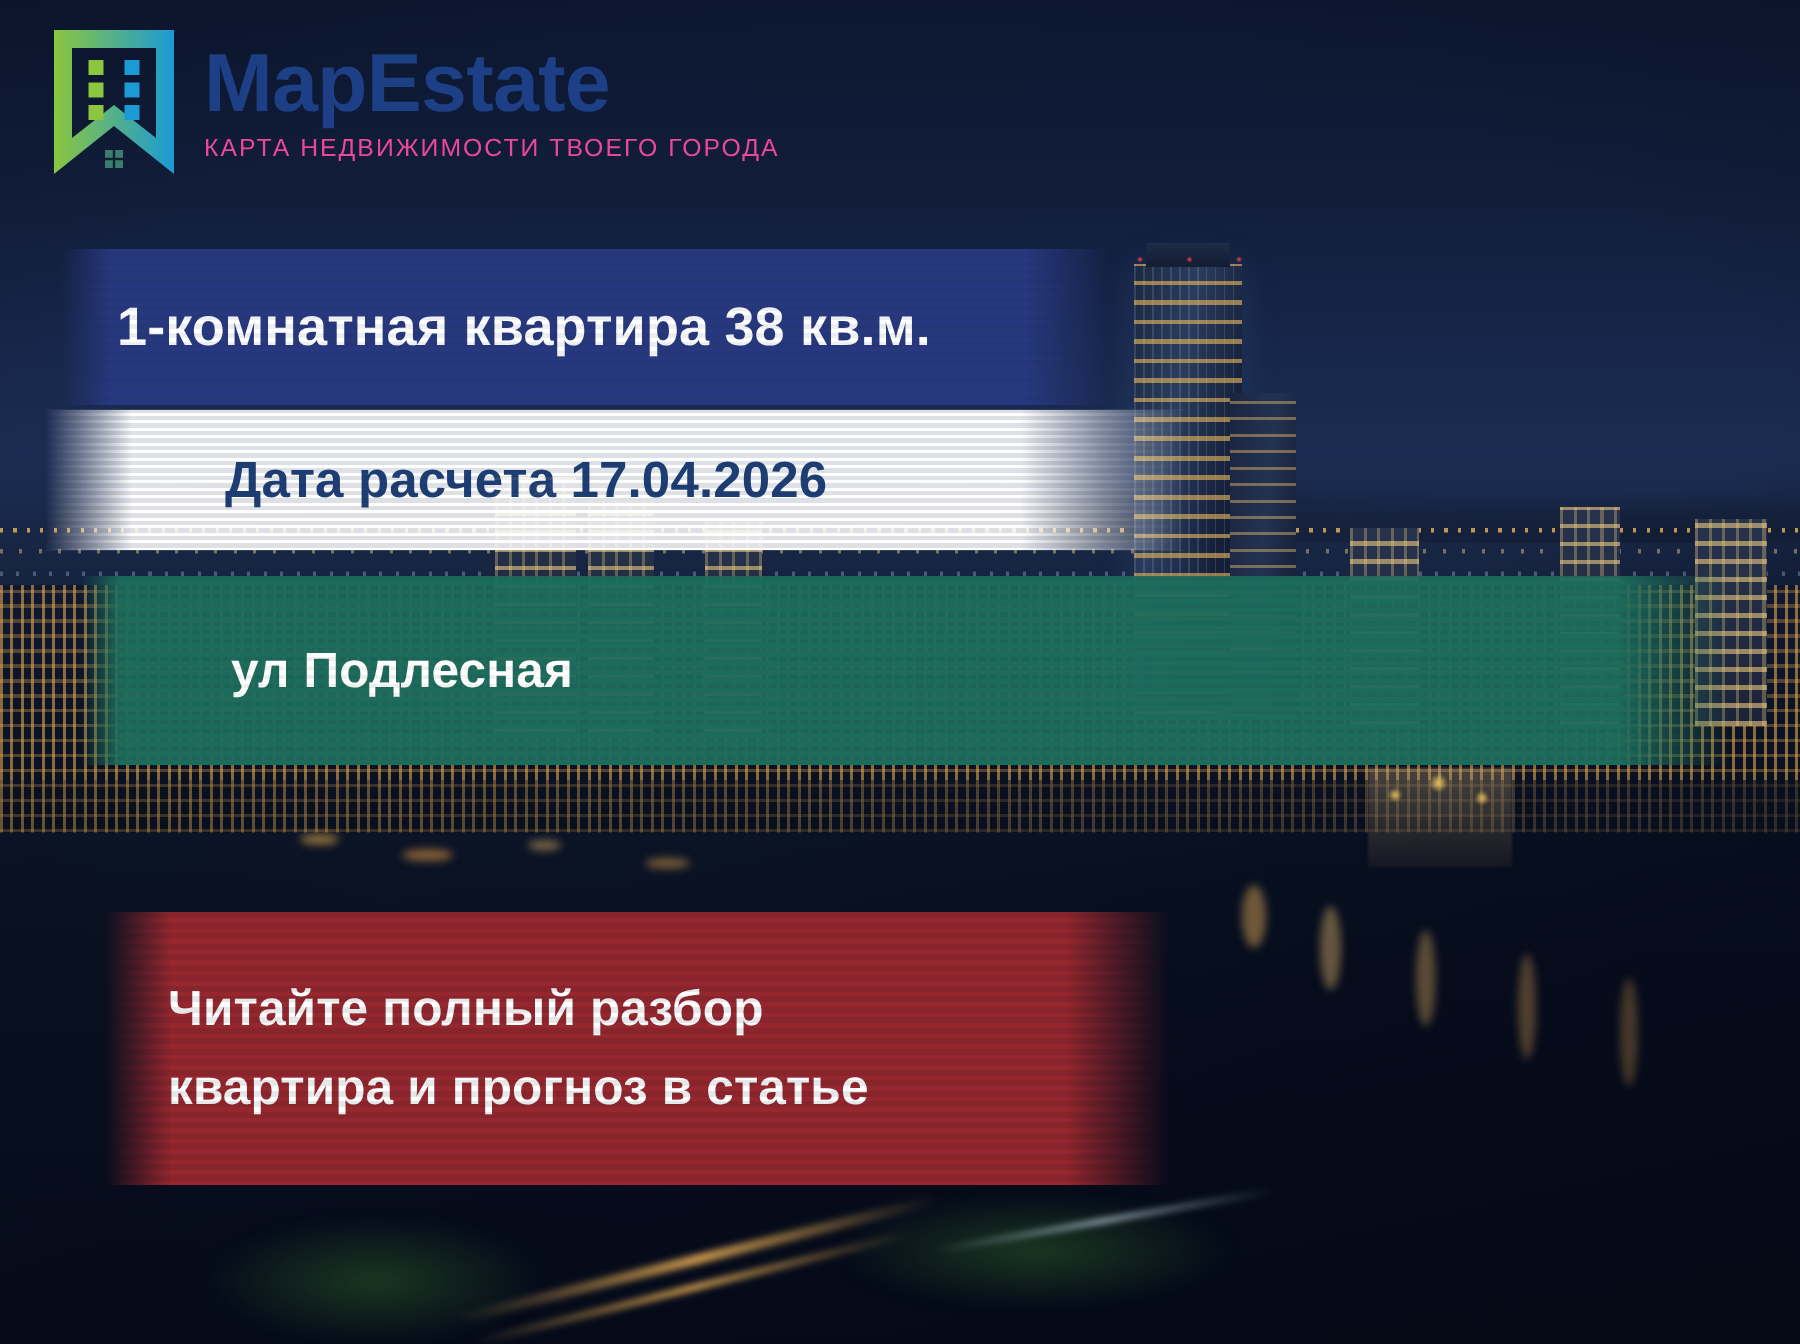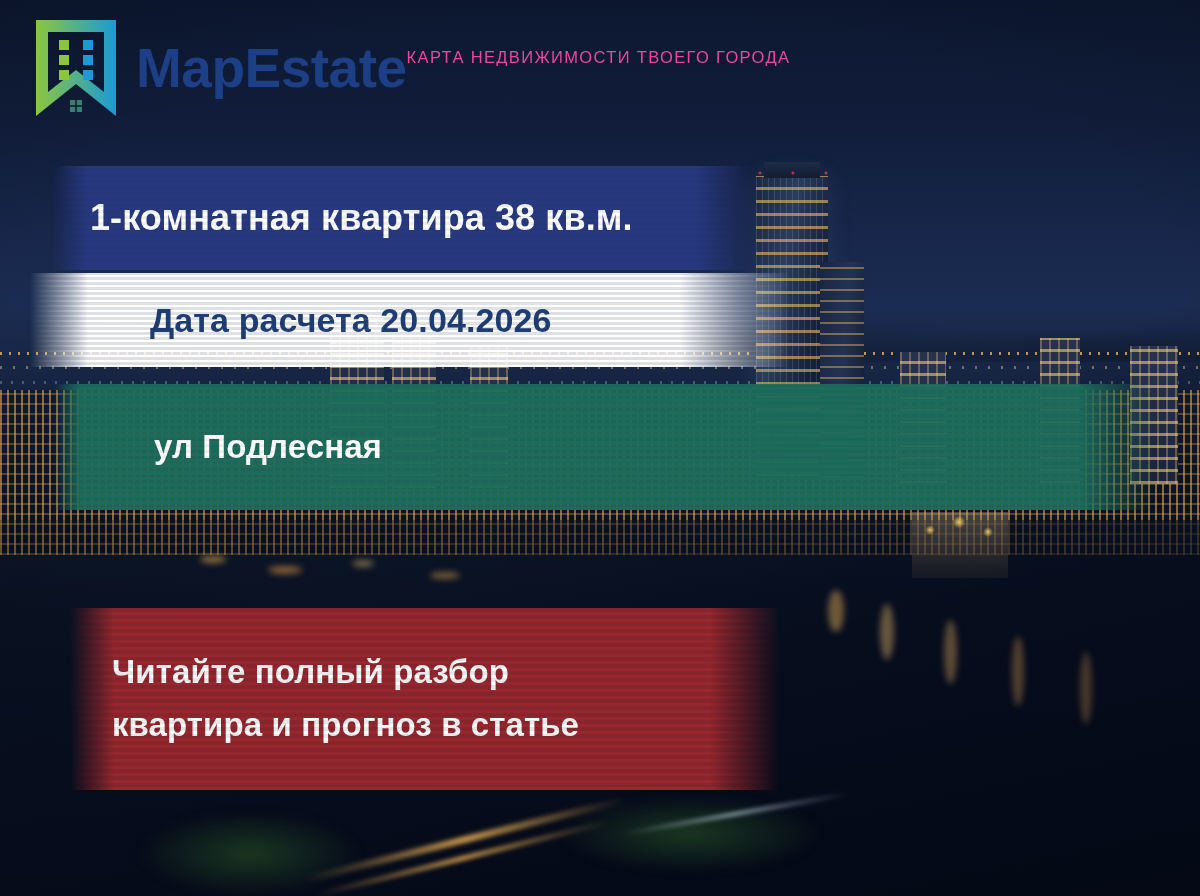--- a/index.html
+++ b/index.html
@@ -212,21 +212,21 @@
   }
   .band-text {
     color:#ffffff;
     font-weight:700;
     letter-spacing:.1px;
     white-space:nowrap;
   }
 
   
   #band-room {
-    left:52px; top:166px;
+    left:40px; top:166px;
     width:700px; height:104px;
     background:#27387e;
     padding-left:38px;
     -webkit-mask-image:
       linear-gradient(90deg, rgba(0,0,0,0) 0px, #000 34px, #000 calc(100% - 56px), rgba(0,0,0,0) 100%),
       repeating-linear-gradient(0deg, #000 0 3px, rgba(0,0,0,.55) 3px 6px);
     -webkit-mask-composite:source-in;
     mask-image:
       linear-gradient(90deg, rgba(0,0,0,0) 0px, #000 34px, #000 calc(100% - 56px), rgba(0,0,0,0) 100%),
       repeating-linear-gradient(0deg, #000 0 3px, rgba(0,0,0,.92) 3px 6px);
@@ -290,21 +290,21 @@
   
   #logo {
     position:absolute;
     left:30px; top:18px;
     z-index:20;
     display:flex;
     align-items:center;
     gap:14px;
   }
   #logo-mark { width:92px; height:100px; display:block; }
-  #logo-words { display:flex; flex-direction:row; }
+  #logo-words { display:flex; flex-direction:column; }
   #logo-title {
     font-size:55px;
     font-weight:700;
     color:#1d3f86;
     line-height:1;
     letter-spacing:-0.5px;
   }
   #logo-tagline {
     font-size:16.5px;
     font-weight:400;
@@ -391,21 +391,21 @@
       <div id="logo-title">MapEstate</div>
       <div id="logo-tagline">КАРТА НЕДВИЖИМОСТИ ТВОЕГО ГОРОДА</div>
     </div>
   </div>
 
   <div class="band" id="band-room">
     <div class="band-text">1-комнатная квартира 38 кв.м.</div>
   </div>
 
   <div class="band" id="band-date">
-    <div class="band-text">Дата расчета 20.04.2026</div>
+    <div class="band-text">Дата расчета 17.04.2026</div>
   </div>
 
   <div class="band" id="band-address">
     <div class="band-text">ул Подлесная</div>
   </div>
 
   <div class="band" id="band-cta">
     <div class="band-text">Читайте полный разбор</div>
     <div class="band-text">квартира и прогноз в статье</div>
   </div>

